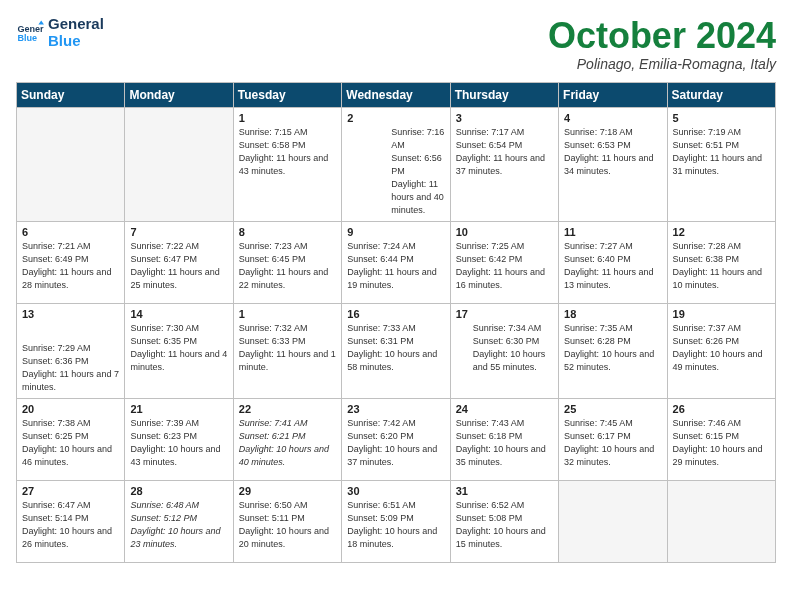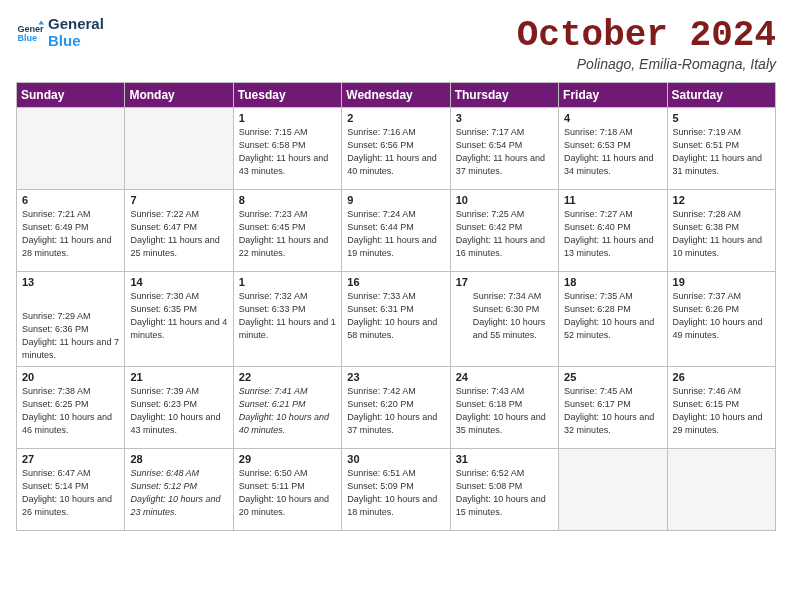--- a/index.html
+++ b/index.html
@@ -24,36 +24,35 @@
     .logo-icon {
       width: 28px;
       height: 28px;
     }
     .title-block {
       text-align: right;
     }
     .month-title {
       font-size: 36px;
       font-weight: bold;
-      color: #7f1d1d;
+      color: #15803d;
       line-height: 1.1;
-      font-family: Liberation Mono, monospace;
     }
     .subtitle {
       font-size: 14px;
       color: #444;
       font-style: italic;
     }
     table {
       width: 100%;
       border-collapse: collapse;
       table-layout: fixed;
     }
     th {
-      background: #701a75;
+      background: #0c4a6e;
       color: #fff;
       font-size: 12px;
       font-weight: bold;
       padding: 5px 4px;
       text-align: left;
       border: 1px solid #c0c0c0;
     }
     td {
       border: 1px solid #c0c0c0;
       vertical-align: top;
@@ -116,21 +115,21 @@
         <td class="empty"></td>
         <td class="empty"></td>
         <td>
           <span class="day-num">1</span>
           <div class="day-info" style="white-space: pre-line;">Sunrise: 7:15 AM
 Sunset: 6:58 PM
 Daylight: 11 hours and 43 minutes.</div>
         </td>
         <td>
           <span class="day-num">2</span>
-          <div class="day-info" style="white-space: pre-line;">Sunrise: 7:16 AM
+          <div class="day-info" style="white-space: pre-line; margin-left: 44px;">Sunrise: 7:16 AM
 Sunset: 6:56 PM
 Daylight: 11 hours and 40 minutes.</div>
         </td>
         <td>
           <span class="day-num">3</span>
           <div class="day-info" style="white-space: pre-line;">Sunrise: 7:17 AM
 Sunset: 6:54 PM
 Daylight: 11 hours and 37 minutes.</div>
         </td>
         <td>

